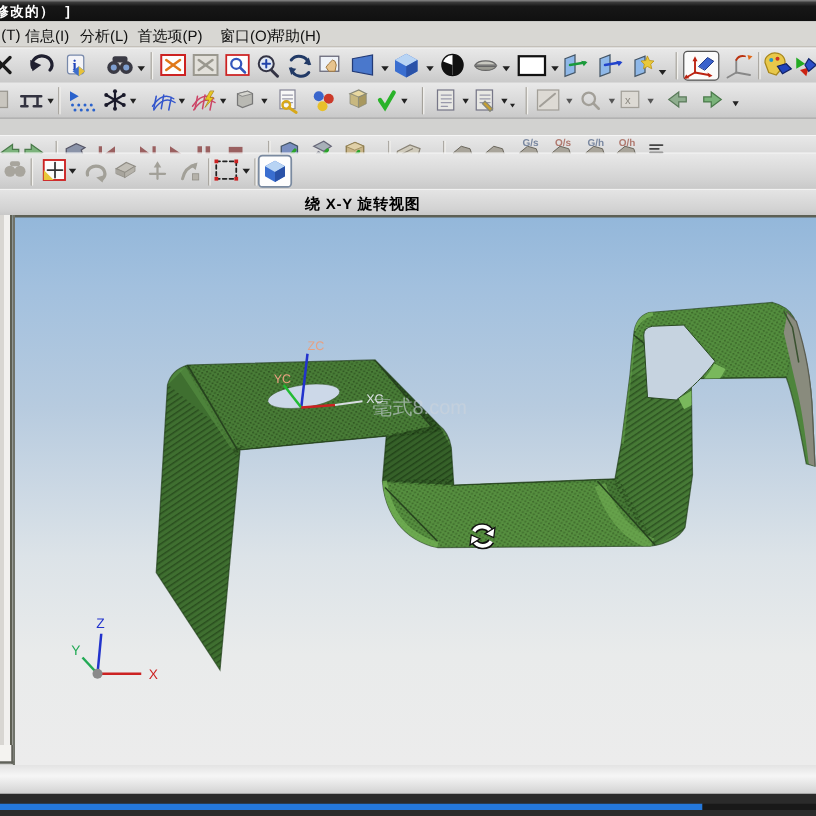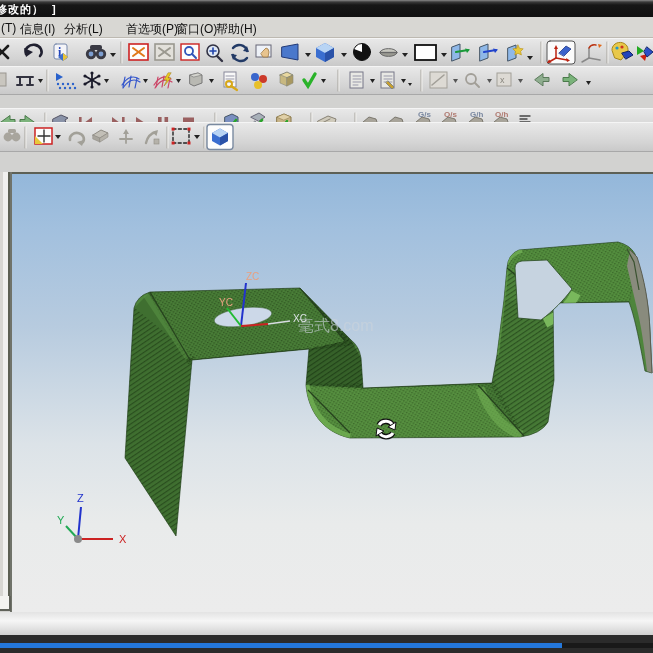--- a/index.html
+++ b/index.html
@@ -31,21 +31,21 @@
 </style></head>
 <body>
 <div id="page">
 <div class="abs" id="title">
       <span>修改的）&nbsp;&nbsp;]</span>
     </div>
 <div class="abs" id="menu">
 <i style="left:1px">(T)</i>
       <i style="left:20px">信息(I)</i>
       <i style="left:64px">分析(L)</i>
-      <i style="left:126px">首选项(P)</i>
+      <i style="left:110px">首选项(P)</i>
       <i style="left:176px">窗口(O)</i>
       <i style="left:216px">帮助(H)</i>
 </div>
 <div class="abs row" id="r1">
 <svg width="653" height="27" viewBox="0 0 653 27">
 <g stroke-linecap="round">
 
 <g stroke="#1a1a1a" stroke-width="2.6">
             <line x1="-4" y1="7" x2="8" y2="19"></line>
             <line x1="8" y1="7" x2="-4" y2="19"></line>
@@ -405,20 +405,23 @@
 <line x1="204" y1="4" x2="204" y2="25" stroke="#a5a29b"></line>
           <line x1="205" y1="4" x2="205" y2="25" stroke="#f2f1ee"></line>
 
 <rect x="207" y="1.5" width="26" height="25" rx="3" fill="#fdfdfd" stroke="#7a8aa0" stroke-width="1.4"></rect>
 <path d="M212,10 L220,5.5 L228,10 L228,18 L220,22.5 L212,18 Z" fill="#3a6ed0"></path>
 <path d="M212,10 L220,5.5 L228,10 L220,14.5 Z" fill="#b8d4f4"></path>
 <path d="M220,14.5 L228,10 L228,18 L220,22.5 Z" fill="#2a52a8"></path>
 </g>
 </svg>
 </div>
+<div class="abs" id="cue">
+      <b>绕 X-Y 旋转视图</b>
+    </div>
 <div class="abs" id="gwrap">
       <span style="position:absolute;left:0;top:0;width:8px;height:438px;background:linear-gradient(90deg,#d8d6d2 0,#d8d6d2 3px,#f1f0ee 3px)"></span>
       <span style="position:absolute;left:8px;top:0;width:2px;height:438px;background:#5d5f53"></span>
 <svg id="gfx" viewBox="10 172 643 440">
 <defs>
 <linearGradient id="bg" x1="0" y1="0" x2="0" y2="1">
 <stop offset="0" stop-color="#93b7da"></stop>
 <stop offset="0.13" stop-color="#a2c0de"></stop>
 <stop offset="0.35" stop-color="#b7cbdf"></stop>
 <stop offset="0.62" stop-color="#dce3e8"></stop>

